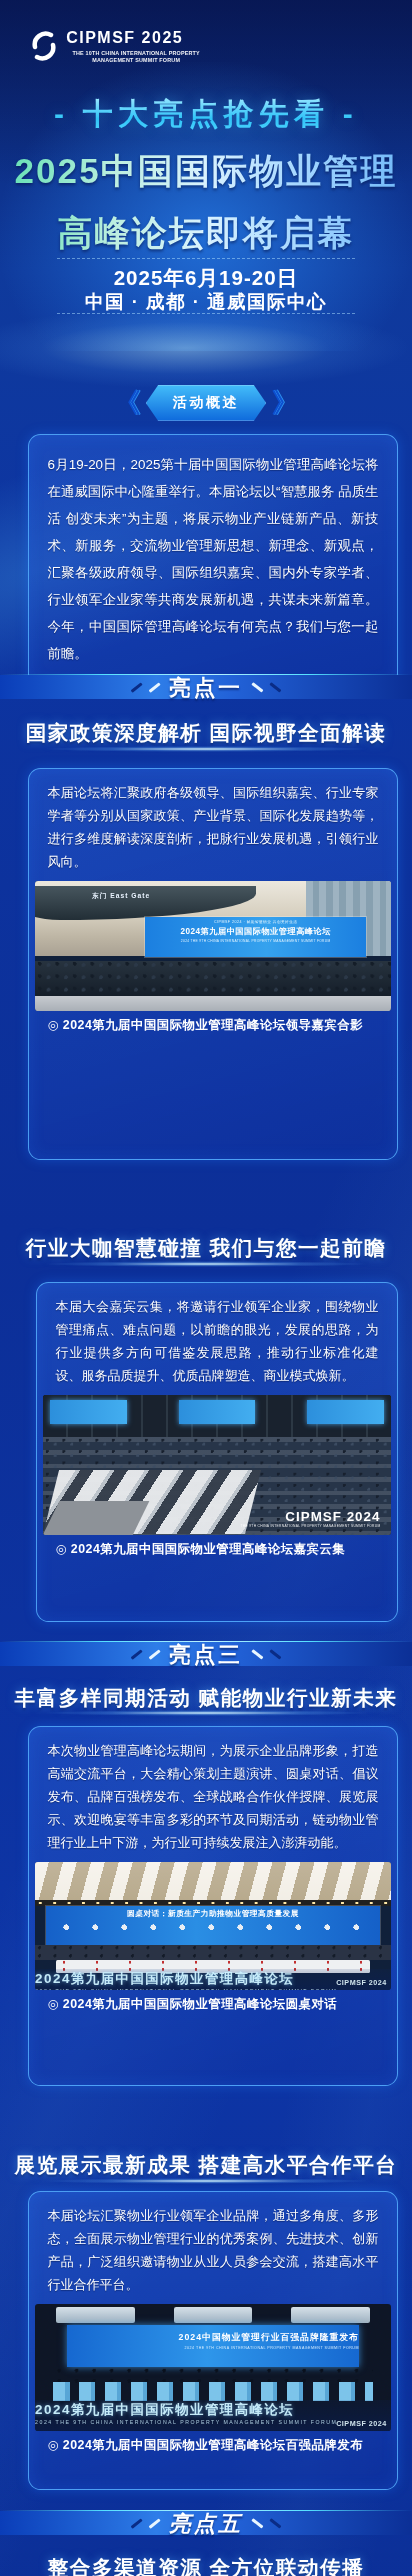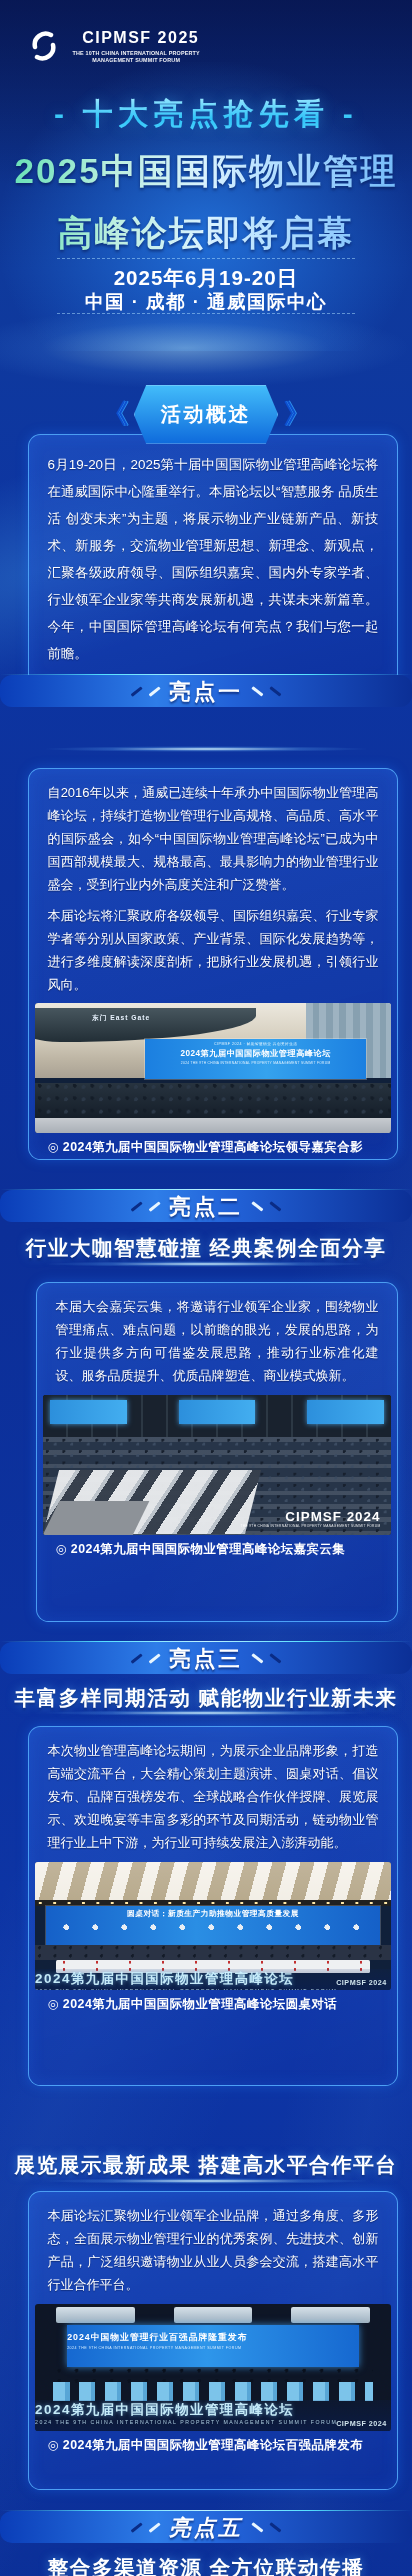--- a/index.html
+++ b/index.html
@@ -15,46 +15,46 @@
     background:radial-gradient(ellipse at 45% 50%,rgba(185,240,255,.45),rgba(100,180,255,.12) 45%,transparent 70%);}
   .swoosh{position:absolute;top:428px;left:-108px;width:489px;height:222px;transform:rotate(-18deg);
     background:radial-gradient(ellipse at 32% 50%,rgba(90,200,255,.25),transparent 62%);}
   .topshade{position:absolute;top:0;left:0;right:0;height:185px;
     background:linear-gradient(180deg,rgba(5,14,62,.55),transparent);}
 
   
   .logo{position:absolute;top:30px;left:29px;display:flex;gap:7.2px;align-items:flex-start;z-index:2;}
   .logo-mark{width:30px;height:32px;flex:0 0 auto;}
   .logo-txt{color:#fff;}
-  .logo-title{font-size:16px;font-weight:800;letter-spacing:1.5px;line-height:1.05;margin-left:16px;}
+  .logo-title{font-size:16px;font-weight:800;letter-spacing:1.5px;line-height:1.05;}
   .logo-sub{margin-top:3.1px;width:140px;font-size:5.4px;font-weight:700;letter-spacing:0.2px;line-height:1.3;text-align:center;opacity:.95;}
   .kicker{position:absolute;top:94px;left:0;right:0;text-align:center;font-size:30px;font-weight:900;letter-spacing:5.2px;
     background:linear-gradient(180deg,#9feaff 10%,#2fc6f8 60%,#57d8ff 100%);-webkit-background-clip:text;background-clip:text;color:transparent;
     text-shadow:0 0 13.4px rgba(60,190,255,.35);}
   .big-title{position:absolute;left:0;right:0;text-align:center;font-weight:900;font-size:35px;letter-spacing:2.1px;
     background:linear-gradient(90deg,#5fe0b2 0%,#bdeee0 28%,#d9f2ff 50%,#9fd4ff 75%,#6db6f8 100%);
     -webkit-background-clip:text;background-clip:text;color:transparent;
     filter:drop-shadow(0 2.1px 1.5px rgba(3,18,70,.55));}
   .t1{top:148px;} .t2{top:210px;}
   .dash{position:absolute;left:57px;right:57px;border-top:1px dashed rgba(175,225,255,.5);}
   .d1{top:258px;} .d2{top:313px;}
   .date-line{position:absolute;top:264px;left:0;right:0;text-align:center;color:#fff;font-size:20.6px;font-weight:800;letter-spacing:1px;}
   .venue-line{position:absolute;top:289px;left:0;right:0;text-align:center;color:#fff;font-size:18.5px;font-weight:800;letter-spacing:1.5px;}
 
   
   .ribbon{position:absolute;left:0;right:0;display:flex;align-items:center;justify-content:center;gap:5.2px;z-index:3;}
   .chev{font-size:27px;font-weight:900;color:#0d4fd0;text-shadow:1px 0 0 #2f93ee;line-height:1;}
-  .pill{padding:16px 27px;font-size:20px;font-weight:900;color:#fff;letter-spacing:2.6px;white-space:nowrap;
+  .pill{padding:9px 27px;font-size:14px;font-weight:900;color:#fff;letter-spacing:2.6px;white-space:nowrap;
     background:linear-gradient(180deg,#43bdfa,#0e6adc);
     clip-path:polygon(12.4px 0,calc(100% - 12.4px) 0,100% 50%,calc(100% - 12.4px) 100%,12.4px 100%,0 50%);
     box-shadow:inset 0 0 0 1px rgba(255,255,255,.22);}
 
   
-  .hl-badge{position:absolute;left:0;right:0;height:32px;display:flex;align-items:center;justify-content:center;gap:8px;z-index:3;
-    background:linear-gradient(90deg,#0a3db8 0%,#2e7de8 38%,#2262d8 56%,#0b2f96 100%);border-radius:12px;}
+  .hl-badge{position:absolute;left:0;right:0;height:24px;display:flex;align-items:center;justify-content:center;gap:8px;z-index:3;
+    background:linear-gradient(90deg,#0a3db8 0%,#2e7de8 38%,#2262d8 56%,#0b2f96 100%);}
   .hl-badge::before{content:"";position:absolute;top:-1.5px;left:0;right:0;height:1.5px;
     background:linear-gradient(90deg,transparent,#54e0ff 25%,#bdf2ff 50%,#54e0ff 75%,transparent);}
   .hl-title{font-size:21.6px;font-weight:900;color:#fff;letter-spacing:3.1px;text-shadow:0 1.5px 2.1px rgba(4,20,80,.6);}
   .slashes{display:flex;gap:4.1px;}
   .slashes i{display:block;width:13.4px;height:2.6px;border-radius:1px;transform:rotate(-38deg);}
   .slashes.rt i{transform:rotate(38deg);}
   .slashes .s-dark{background:#0a2c86;} .slashes .s-lite{background:#e8f6ff;}
   .hl-sub{position:absolute;left:0;right:0;text-align:center;color:#fff;font-size:20.6px;font-weight:900;letter-spacing:1.5px;
     text-shadow:0 0 9.3px rgba(90,190,255,.5),0 1.5px 2.1px rgba(4,20,80,.5);z-index:2;}
   .flare{position:absolute;left:41px;right:41px;height:6.2px;z-index:2;
@@ -127,21 +127,21 @@
     background:linear-gradient(180deg,rgba(10,40,110,.12),rgba(8,30,90,.55));}
   .gb-cn{display:block;font-size:13.4px;font-weight:900;letter-spacing:1.5px;white-space:nowrap;color:rgba(205,242,255,.95);
     text-shadow:0 0 4.1px rgba(120,200,255,.65);}
   .gb-en{display:block;font-size:5.2px;letter-spacing:1.5px;white-space:nowrap;color:rgba(205,240,255,.8);}
   .gb-mark{position:absolute;right:4.1px;bottom:2.1px;color:rgba(230,250,255,.9);font-size:7.2px;font-weight:800;letter-spacing:0.5px;}
 
   
   .ph4{background:#0e1626;}
   .ph4-roof1,.ph4-roof2,.ph4-roof3{top:3%;height:12%;background:linear-gradient(180deg,#d5e0e8,#9fb2c0);border-radius:2.1px;}
   .ph4-roof1{left:6%;width:22%;} .ph4-roof2{left:39%;width:22%;} .ph4-roof3{left:72%;width:22%;}
-  .ph4-screen{left:9%;right:9%;top:17%;height:33%;text-align:left;
+  .ph4-screen{left:9%;right:9%;top:17%;height:33%;text-align:right;
     background:linear-gradient(90deg,#1668d0,#2e96ea 48%,#1668d0);box-shadow:0 0 7.2px rgba(70,170,255,.7);}
   .ph4-title{display:block;margin-top:7.2px;color:#fff;font-size:8.8px;font-weight:900;letter-spacing:1px;white-space:nowrap;}
   .ph4-sub{display:block;margin-top:2.1px;color:#d8efff;font-size:3.6px;letter-spacing:0.5px;white-space:nowrap;}
   .ph4-people{left:5%;right:5%;top:50%;height:13%;background-color:transparent;
     background-image:radial-gradient(circle 3.1px at 6.2px 3.6px,#0a111e 60%,transparent 61%);background-size:17.5px 10.3px;}
   .ph4-podium{left:5%;right:5%;top:62%;height:15%;
     background:repeating-linear-gradient(90deg,#7cc4ea 0 12.4px,#58a6d6 12.4px 16.5px,transparent 16.5px 26px);}
   .ph4 .glassband{height:23%;}
 </style>
 </head>
@@ -187,52 +187,41 @@
     <span class="slashes">
         <i class="s-dark"></i>
         <i class="s-lite"></i>
       </span>
     <span class="hl-title">亮点一</span>
     <span class="slashes rt">
         <i class="s-lite"></i>
         <i class="s-dark"></i>
       </span>
   </div>
+  <div class="hl-sub" style="top:719px;">国家政策深度解析 国际视野全面解读</div>
   <div class="flare" style="top:746px;"></div>
   <div class="card" style="top:768px;height:367px;">
-    <p>自2016年以来，通威已连续十年承办中国国际物业管理高峰论坛，持续打造物业管理行业高规格、高品质、高水平的国际盛会，如今“中国国际物业管理高峰论坛”已成为中国西部规模最大、规格最高、最具影响力的物业管理行业盛会，受到行业内外高度关注和广泛赞誉。</p>
     <p>本届论坛将汇聚政府各级领导、国际组织嘉宾、行业专家学者等分别从国家政策、产业背景、国际化发展趋势等，进行多维度解读深度剖析，把脉行业发展机遇，引领行业风向。</p>
     <div class="photo" style="height:130px;">
       <div class="ph1-bldg"></div>
       <div class="ph1-canopy"></div>
       <div class="ph1-tower"></div>
       <div class="ph1-gate">东门 East Gate</div>
       <div class="ph1-board">
         <span class="b-top">CIPMSF 2024 · 赋能智慧物业 共创美好生活</span>
         <span class="b-cn">2024第九届中国国际物业管理高峰论坛</span>
         <span class="b-en">2024 THE 9TH CHINA INTERNATIONAL PROPERTY MANAGEMENT SUMMIT FORUM</span>
       </div>
       <div class="ph1-crowd"></div>
       <div class="ph1-ground"></div>
     </div>
     <div class="caption">◎ 2024第九届中国国际物业管理高峰论坛领导嘉宾合影</div>
   </div>
 
-  <div class="hl-badge" style="top:1190px;">
-    <span class="slashes">
-        <i class="s-dark"></i>
-        <i class="s-lite"></i>
-      </span>
-    <span class="hl-title">亮点二</span>
-    <span class="slashes rt">
-        <i class="s-lite"></i>
-        <i class="s-dark"></i>
-      </span>
-  </div>
-  <div class="hl-sub" style="top:1234px;">行业大咖智慧碰撞 经典案例全面分享</div>
+  <div class="hl-sub" style="top:1234px;">行业大咖智慧碰撞 我们与您一起前瞻</div>
   <div class="flare" style="top:1261px;"></div>
   <div class="card" style="top:1282px;height:315px;margin-left:8px;">
     <p>本届大会嘉宾云集，将邀请行业领军企业家，围绕物业管理痛点、难点问题，以前瞻的眼光，发展的思路，为行业提供多方向可借鉴发展思路，推动行业标准化建设、服务品质提升、优质品牌塑造、商业模式焕新。</p>
     <div class="photo ph2" style="height:140px;">
       <div class="ph2-ceil"></div>
       <div class="ph2-scr ph2-s1"></div>
       <div class="ph2-scr ph2-s2"></div>
       <div class="ph2-scr ph2-s3"></div>
       <div class="ph2-crowd"></div>
       <div class="ph2-sofa"></div>

